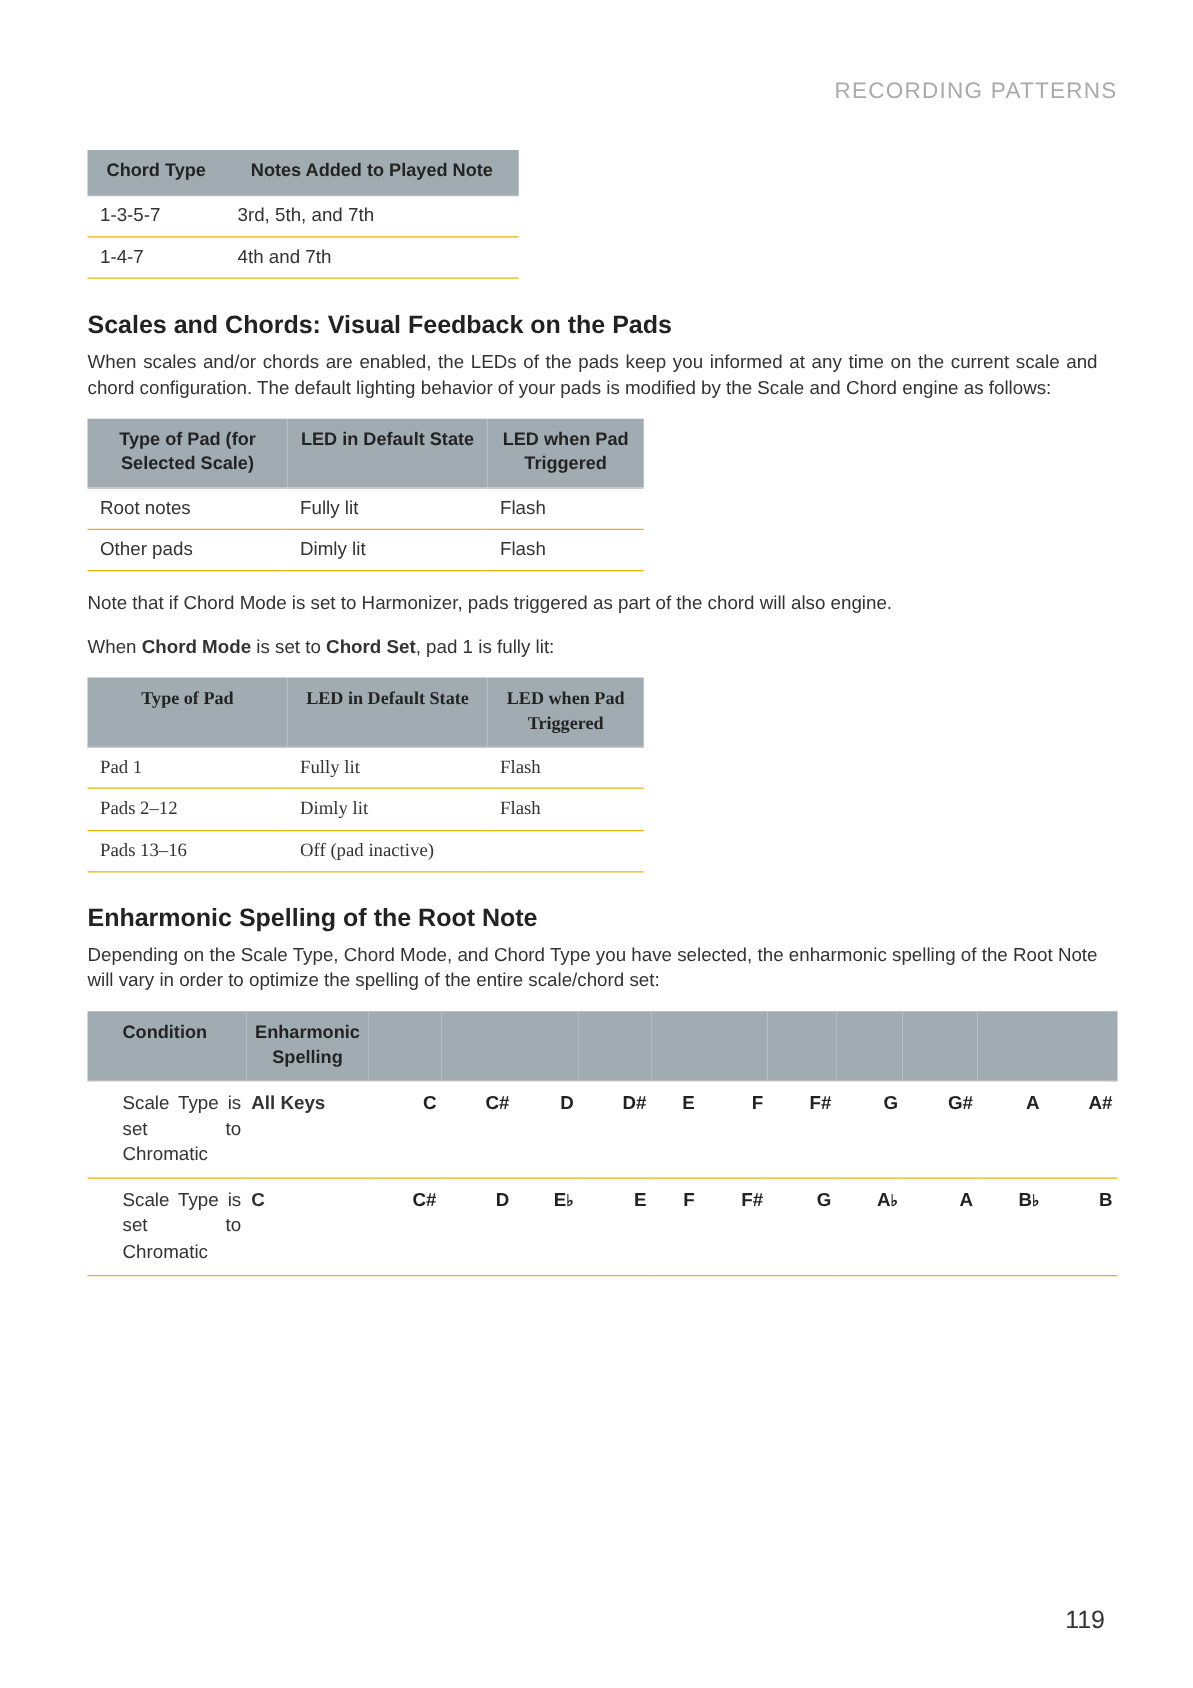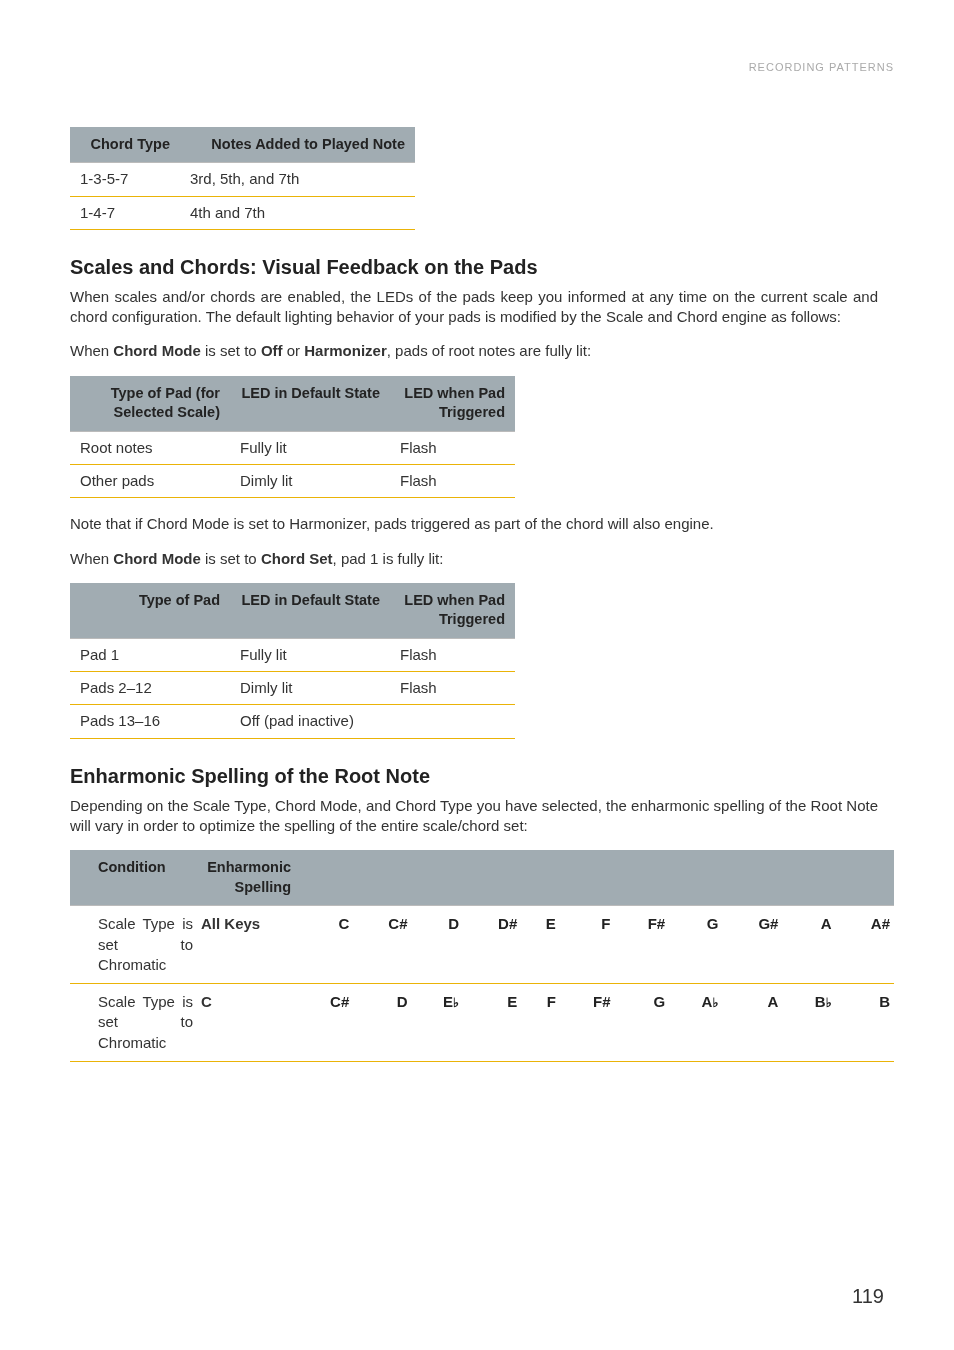--- a/index.html
+++ b/index.html
@@ -17,23 +17,23 @@
   .page {
     box-sizing: border-box;
     width: 954px;
     min-height: 1350px;
     padding: 60px 60px 40px 70px;
     position: relative;
   }
   .top-header {
     text-align: right;
     color: #aaa;
-    font-size: 11px;
+    font-size: 18px;
     letter-spacing: 1px;
-    margin-bottom: 52px;
+    margin-bottom: 36px;
   }
   .page-number {
     position: absolute;
     bottom: 40px;
     right: 70px;
     font-size: 20px;
     color: #333;
   }
   h2.section {
     font-size: 20px;
@@ -50,26 +50,26 @@
     text-align: justify;
   }
   p.body b, p.body strong { font-weight: 700; }
   table {
     border-collapse: collapse;
     font-size: 15px;
     margin: 4px 0 16px 0;
   }
   table.narrow1 { width: 345px; }
   table.narrow2 { width: 445px; }
-  table.narrow3 { width: 445px; }
+  table.narrow3 { width: 445px; font-family: Liberation Serif, serif; }
   table.wide   { width: 824px; }
   th {
     background: #a1acb2;
     color: #232323;
-    text-align: right;
+    text-align: center;
     font-weight: 700;
     padding: 8px 10px;
     vertical-align: top;
     font-size: 14.5px;
     border-bottom: 1px solid #bbb;
   }
   td {
     padding: 6px 10px;
     border-bottom: 1px solid #eab308;
     vertical-align: top;
@@ -104,23 +104,20 @@
       </tr>
       <tr>
         <td>1-4-7</td>
         <td>4th and 7th</td>
       </tr>
     </tbody>
   </table>
 
   <h2 class="section">Scales and Chords: Visual Feedback on the Pads</h2>
   <p class="body justify">When scales and/or chords are enabled, the LEDs of the pads keep you informed at any time on the current scale and chord configuration. The default lighting behavior of your pads is modified by the Scale and Chord engine as follows:</p>
-  <p class="body">
-    <span>When </span><b>Chord Mode</b><span> is set to </span><b>Off</b><span> or </span><b>Harmonizer</b><span>, pads of root notes are fully lit:</span>
-  </p>
 
   <table class="narrow2">
     <thead>
       <tr>
         <th style="width:140px">Type of Pad (for Selected Scale)</th>
         <th style="width:140px">LED in Default State</th>
         <th>LED when Pad Triggered</th>
       </tr>
     </thead>
     <tbody>

